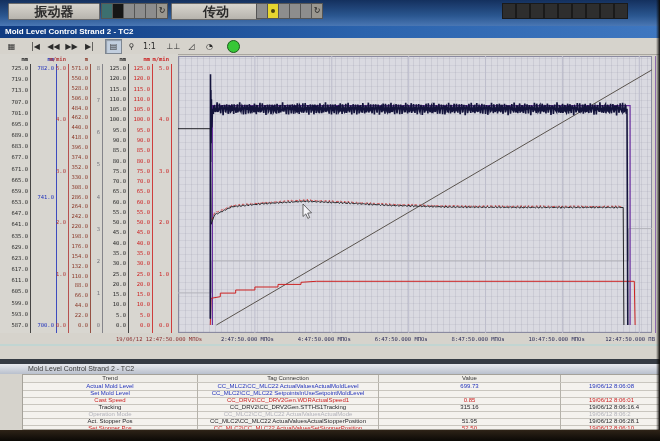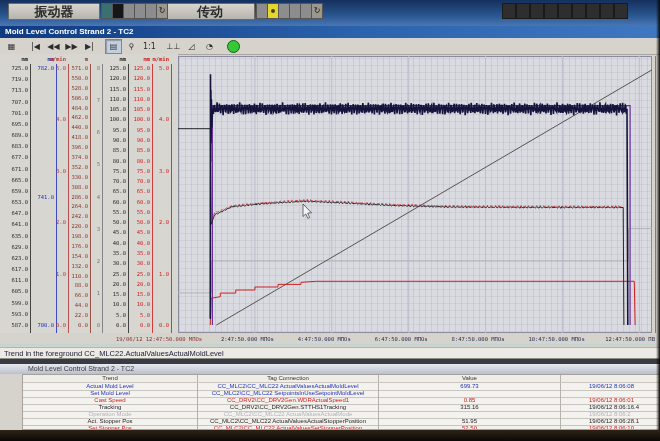--- a/index.html
+++ b/index.html
@@ -71,21 +71,21 @@
   .edge-r{position:absolute;left:656px;top:0;width:4px;height:430px;background:linear-gradient(90deg,rgba(10,8,6,0),#0b0906);}
 </style>
 </head>
 <body>
 
 <div id="page">
   <div id="screen">
 
     <div id="topbar">
         <div class="nav-btn" style="left: 8px; width: 90px;">振动器</div>
-        <div class="nav-btn" style="left: 165px; width: 88px;">传动</div>
+        <div class="nav-btn" style="left: 171px; width: 88px;">传动</div>
         <div class="sq teal" style="left: 101px;"></div>
         <div class="sq dk" style="left: 112px;"></div>
         <div class="sq " style="left: 123px;"></div>
         <div class="sq " style="left: 134px;"></div>
         <div class="sq " style="left: 145px;"></div>
         <div class="sq glyph" style="left: 156px;">↻</div>
         <div class="sq " style="left: 256px;"></div>
         <div class="sq yellow" style="left: 267px;"></div>
         <div class="sq " style="left: 278px;"></div>
         <div class="sq " style="left: 289px;"></div>
@@ -301,23 +301,20 @@
         <div class="tlab" style="left: 116px; color: rgb(138, 48, 48); top: 2px;">19/06/12 12:47:50.000 ΜΠΟs</div>
         <div class="tlab" style="left: 220.886px; top: 2px;">2:47:50.000 ΜΠΟs</div>
         <div class="tlab" style="left: 297.771px; top: 2px;">4:47:50.000 ΜΠΟs</div>
         <div class="tlab" style="left: 374.657px; top: 2px;">6:47:50.000 ΜΠΟs</div>
         <div class="tlab" style="left: 451.543px; top: 2px;">8:47:50.000 ΜΠΟs</div>
         <div class="tlab" style="left: 528.428px; top: 2px;">10:47:50.000 ΜΠΟs</div>
         <div class="tlab" style="left: 605.314px; top: 2px;">12:47:50.000 ΠΒ</div>
       </div>
     <div id="glare"></div>
 
-    <div id="statusbar">
-      <span>Trend in the foreground CC_MLC22.ActualValuesActualMoldLevel</span>
-    </div>
     <div id="gap"></div>
 
     <div id="rulertitle">
       <span>Mold Level Control Strand 2 - TC2</span>
     </div>
     <div id="rulertable">
         <div class="trow thead" style="top: 0px;">
           <div class="tcell" style="left: 0px; width: 175px; color: rgb(51, 51, 51);">Trend</div>
           <div class="tcell" style="left: 175px; width: 181px; color: rgb(51, 51, 51);">Tag Connection</div>
           <div class="tcell" style="left: 356px; width: 182px; color: rgb(51, 51, 51);">Value</div>

